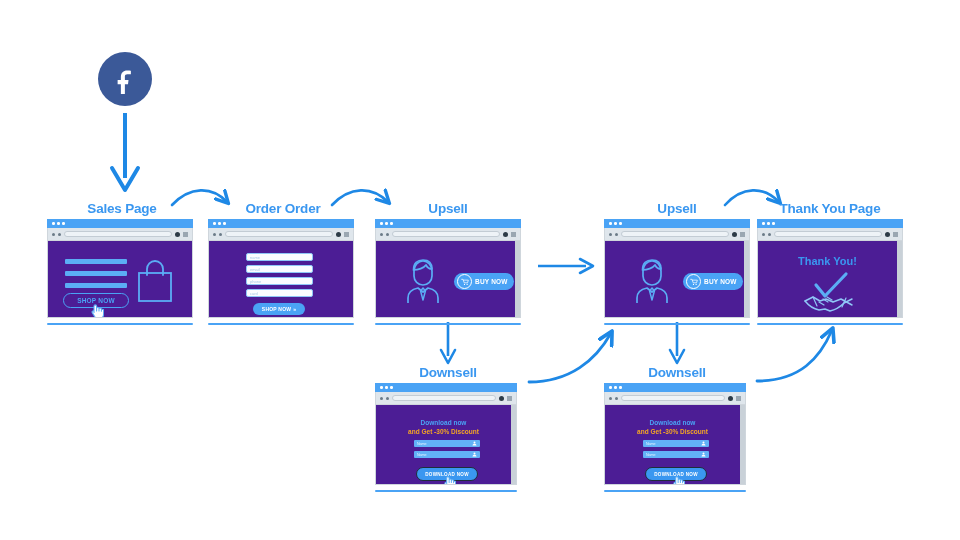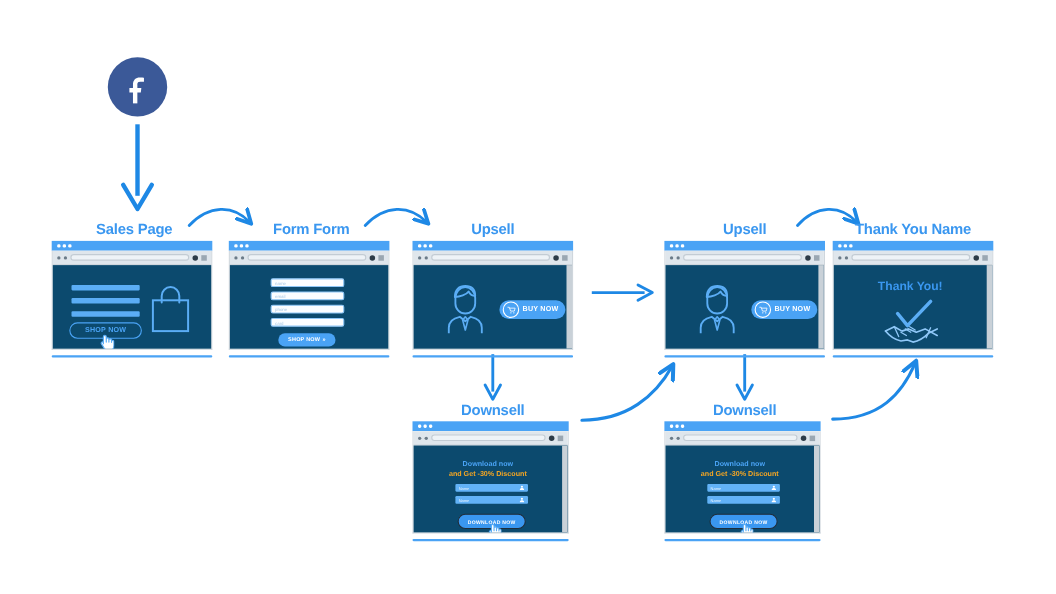--- a/index.html
+++ b/index.html
@@ -117,21 +117,21 @@
     background: #2d3b47;
     flex: none;
   }
   .toolbar .menu {
     width: 5px; height: 5px;
     background: #9aa7b2;
     flex: none;
   }
   .viewport {
     position: relative;
-    background: #0c4a6e;
+    background: #4c1d95;
     overflow: hidden;
   }
   .scrollbar {
     position: absolute;
     right: 0; top: 0; bottom: 0;
     width: 5px;
     background: #c9d1d8;
   }
   .baseline {
     position: absolute;
@@ -377,21 +377,21 @@
                      a1.2,1.2 0 0 1 2.4,0 V8 V6.2 a1.2,1.2 0 0 1 2.4,0 V8.2
                      V7.4 a1.1,1.1 0 0 1 2.2,0 V11 c0,3-2,4.6-4.6,4.6
                      c-2.6,0-4.2-1.2-5-3.2 L2.2,9.6 a1.2,1.2 0 0 1 1.8,-1.5" fill="#ffffff" stroke="#5badf5" stroke-width="1.1" stroke-linejoin="round"></path>
           </svg>
         </div>
       </div>
     </div>
     <div class="baseline" style="width:146px; bottom:-7px;"></div>
   </div>
 
-  <div class="node-title" style="left:208px; top:201px; width:150px;">Form Form</div>
+  <div class="node-title" style="left:208px; top:201px; width:150px;">Order Order</div>
 
   <div class="browser" style="left:208px; top:219px; width:146px;">
     <div class="titlebar">
       <span class="dot"></span>
       <span class="dot"></span>
       <span class="dot"></span>
     </div>
     <div class="frame">
       <div class="toolbar">
         <span class="navdot"></span>
@@ -620,21 +620,21 @@
                      a1.2,1.2 0 0 1 2.4,0 V8 V6.2 a1.2,1.2 0 0 1 2.4,0 V8.2
                      V7.4 a1.1,1.1 0 0 1 2.2,0 V11 c0,3-2,4.6-4.6,4.6
                      c-2.6,0-4.2-1.2-5-3.2 L2.2,9.6 a1.2,1.2 0 0 1 1.8,-1.5" fill="#ffffff" stroke="#5badf5" stroke-width="1.1" stroke-linejoin="round"></path>
           </svg>
         </div>
       </div>
     </div>
     <div class="baseline" style="width:142px; bottom:-7px;"></div>
   </div>
 
-  <div class="node-title" style="left:757px; top:201px; width:146px;">Thank You Name</div>
+  <div class="node-title" style="left:757px; top:201px; width:146px;">Thank You Page</div>
 
   <div class="browser" style="left:757px; top:219px; width:146px;">
     <div class="titlebar">
       <span class="dot"></span>
       <span class="dot"></span>
       <span class="dot"></span>
     </div>
     <div class="frame">
       <div class="toolbar">
         <span class="navdot"></span>

